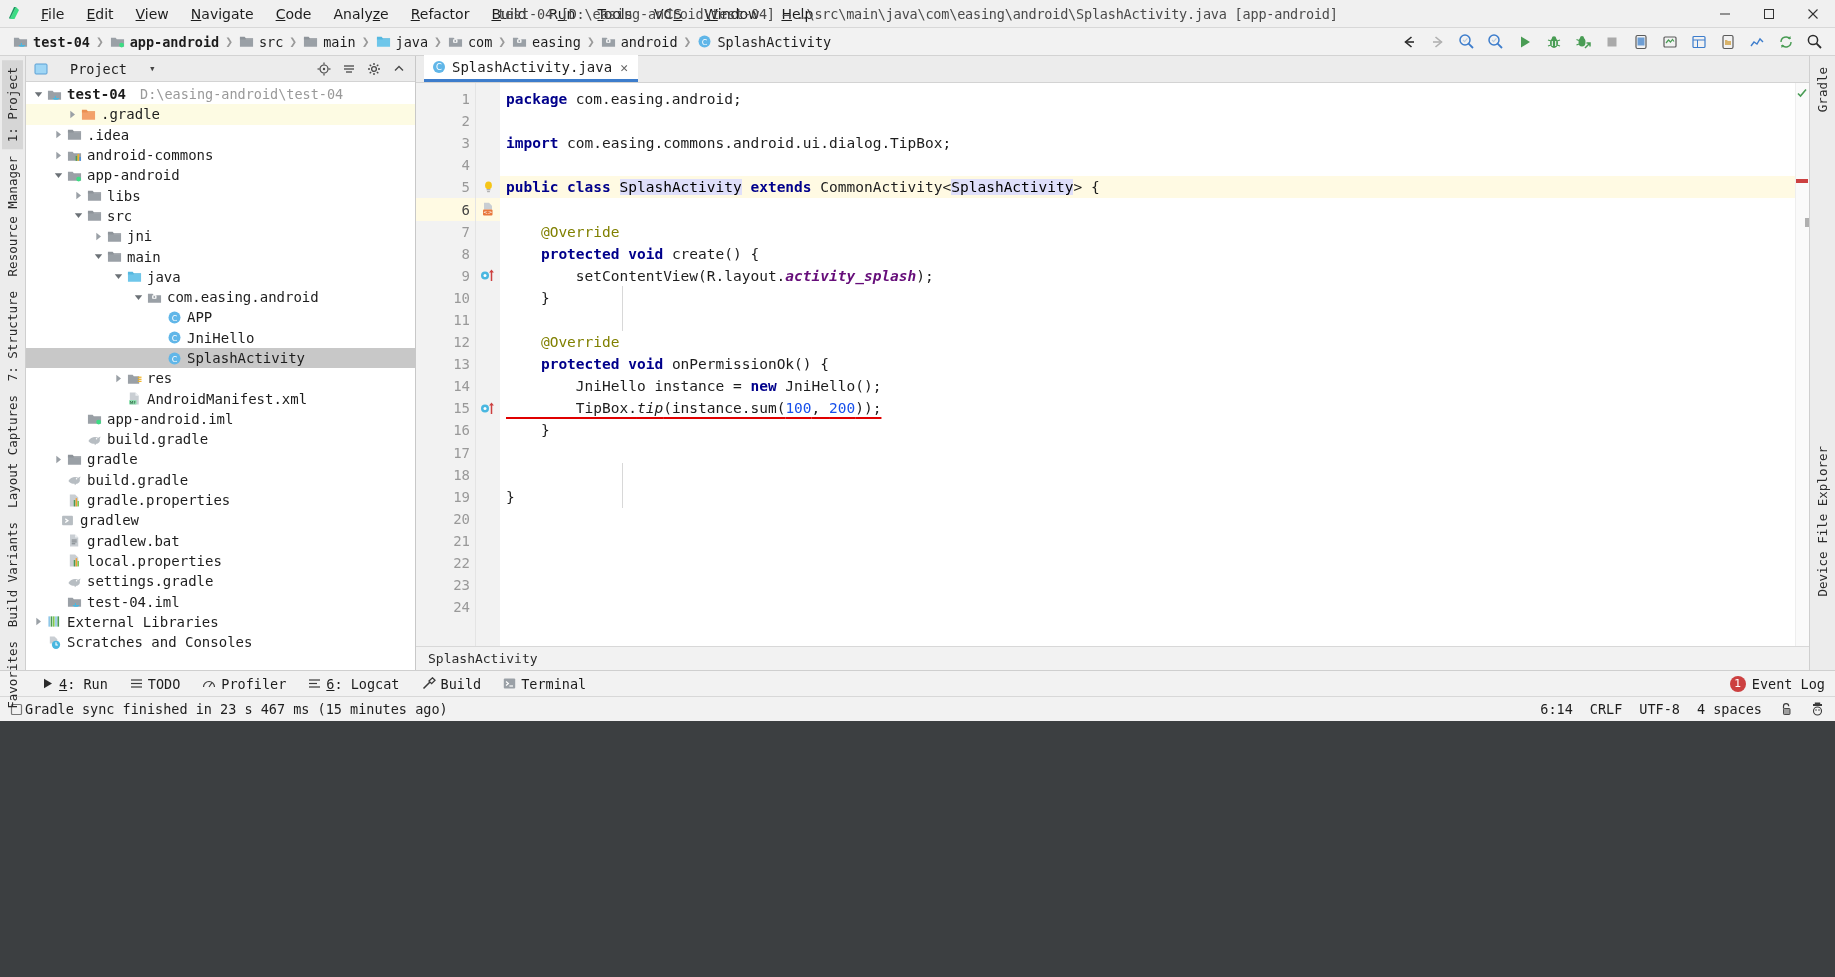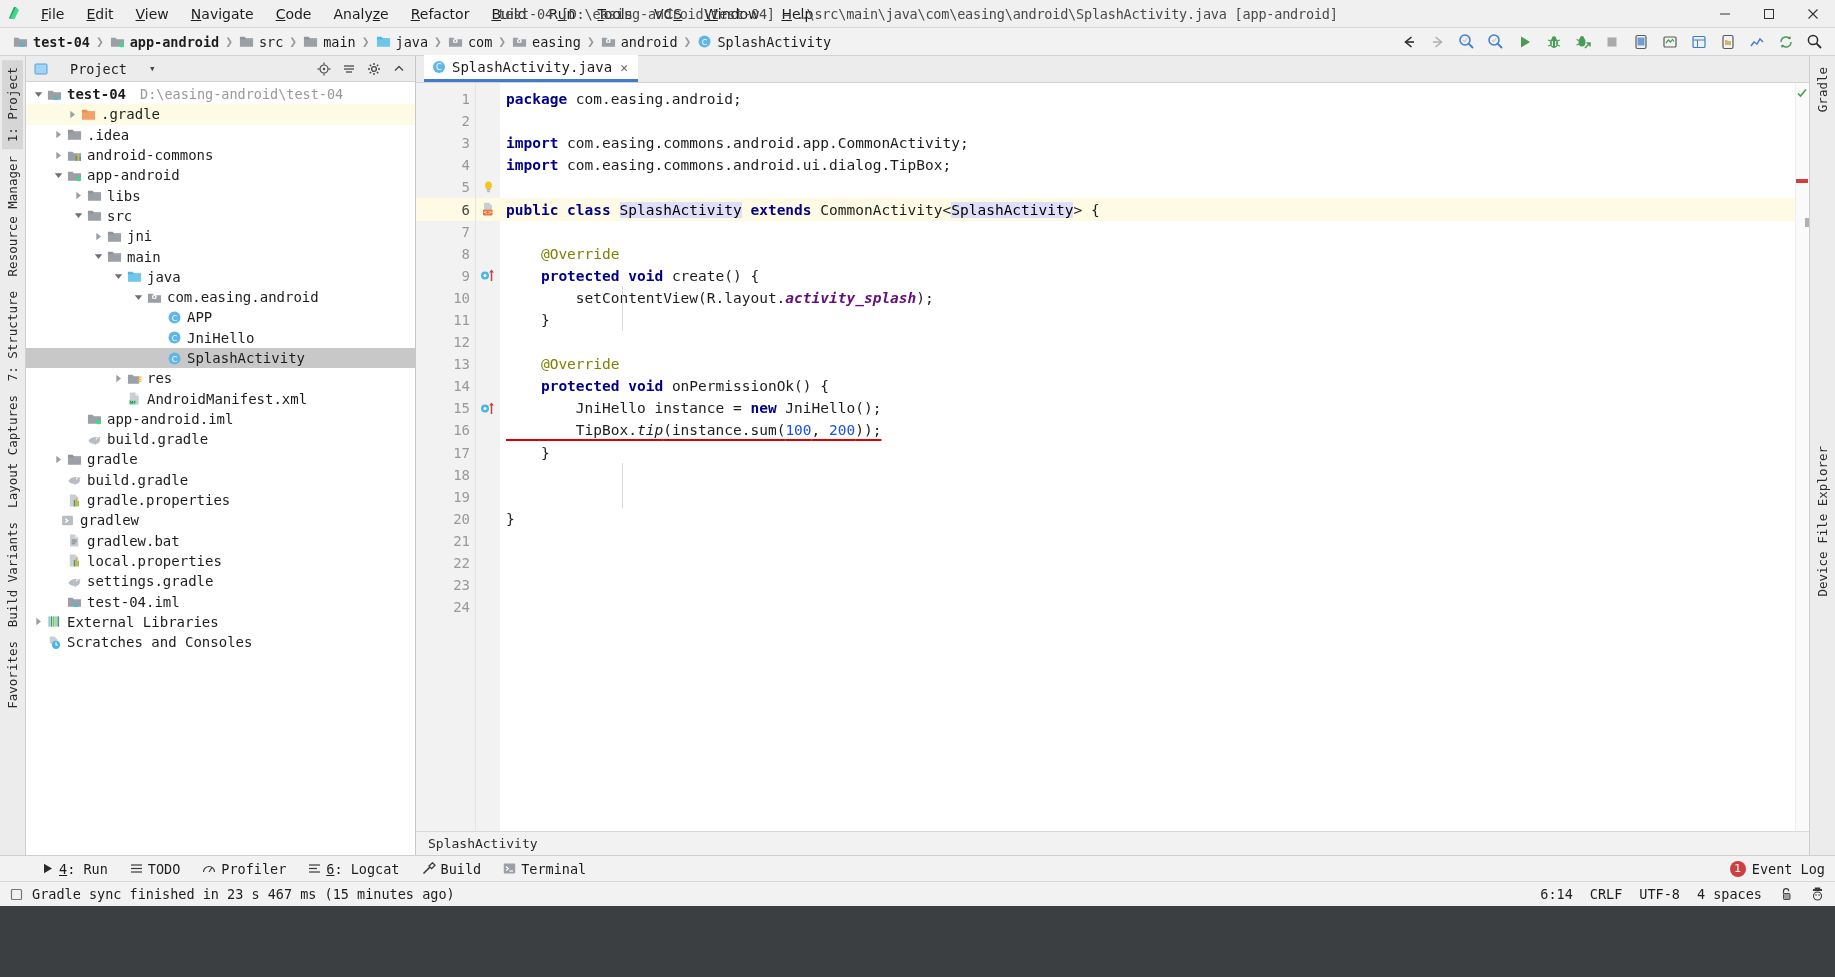--- a/index.html
+++ b/index.html
@@ -4,21 +4,21 @@
 <style>
   * { box-sizing: border-box; margin: 0; padding: 0; }
   html, body {
     width: 1835px; height: 977px;
     font-family: "DejaVu Sans", sans-serif;
     background: #3c3f41;
     overflow: hidden;
   }
   #app {
     position: relative;
-    width: 1835px; height: 906px;
+    width: 1835px; height: 721px;
     background: #f2f2f2;
     display: flex; flex-direction: column;
   }
 
   
   .titlebar {
     height: 28px; flex: 0 0 28px;
     background: #f0f0f0;
     display: flex; align-items: center;
     border-bottom: 1px solid #d8d8d8;
@@ -246,21 +246,21 @@
   .statusbar {
     height: 25px; flex: 0 0 25px;
     background: #f2f2f2;
     border-top: 1px solid #d8d8d8;
     display: flex; align-items: center;
     padding: 0 10px 0 10px;
     font-family: "DejaVu Sans Mono", monospace;
     font-size: 13.5px;
     color: #1d1d1d;
   }
-  .sb-left { display: flex; align-items: center; gap: 9px; }
+  .sb-left { display: flex; align-items: center; gap: 2px; }
   .sb-right { margin-left: auto; display: flex; align-items: center; gap: 17px; }
 
   svg { display:block; }
 </style>
 </head>
 <body>
 
 <div id="app">
 
   <div class="titlebar">
@@ -1038,21 +1038,20 @@
             <div class="g2line"></div>
             <div class="g2line"></div>
             <div class="g2line"></div>
             <div class="g2line"></div>
           </div>
         <div class="code" id="code">
           <div class="indent-guide" style="left:122px; top:203px; height:45px;"></div>
           <div class="indent-guide" style="left:122px; top:380px; height:45px;"></div>
         <div class="cline"><span><span style="color: rgb(0, 0, 139); font-weight: bold;">package </span><span style="color: rgb(29, 29, 29);">com.easing.android;</span></span></div>
             <div class="cline"><span></span></div>
-            <div class="cline"><span><span style="color: rgb(0, 0, 139); font-weight: bold;">import </span><span style="color: rgb(29, 29, 29);">com.easing.commons.android.app.CommonActivity;</span></span></div>
             <div class="cline"><span><span style="color: rgb(0, 0, 139); font-weight: bold;">import </span><span style="color: rgb(29, 29, 29);">com.easing.commons.android.ui.dialog.TipBox;</span></span></div>
             <div class="cline"><span></span></div>
             <div class="cline hl"><span><span style="color: rgb(0, 0, 139); font-weight: bold;">public class </span><span style="background: rgb(223, 223, 250);">SplashActivity</span><span style="color: rgb(29, 29, 29);"> </span><span style="color: rgb(0, 0, 139); font-weight: bold;">extends </span><span style="color: rgb(29, 29, 29);">CommonActivity&lt;</span><span style="background: rgb(223, 223, 250);">SplashActivity</span><span style="color: rgb(29, 29, 29);">&gt; {</span></span></div>
             <div class="cline"><span></span></div>
             <div class="cline"><span><span style="color: rgb(128, 128, 0);">    @Override</span></span></div>
             <div class="cline"><span><span style="color: rgb(29, 29, 29);">    </span><span style="color: rgb(0, 0, 139); font-weight: bold;">protected void </span><span style="color: rgb(29, 29, 29);">create() {</span></span></div>
             <div class="cline"><span><span style="color: rgb(29, 29, 29);">        setContentView(R.layout.</span><span style="color: rgb(102, 14, 122); font-style: italic; font-weight: bold;">activity_splash</span><span style="color: rgb(29, 29, 29);">);</span></span></div>
             <div class="cline"><span><span style="color: rgb(29, 29, 29);">    }</span></span></div>
             <div class="cline"><span></span></div>
             <div class="cline"><span><span style="color: rgb(128, 128, 0);">    @Override</span></span></div>

